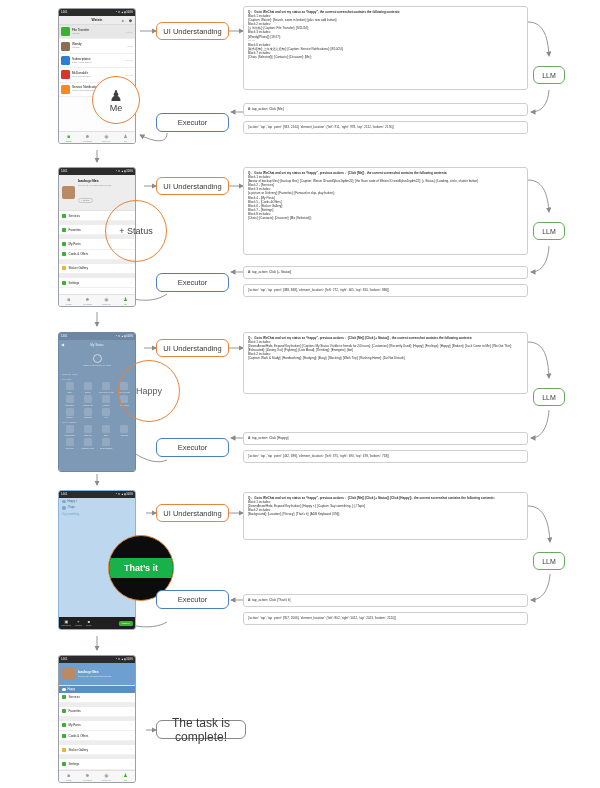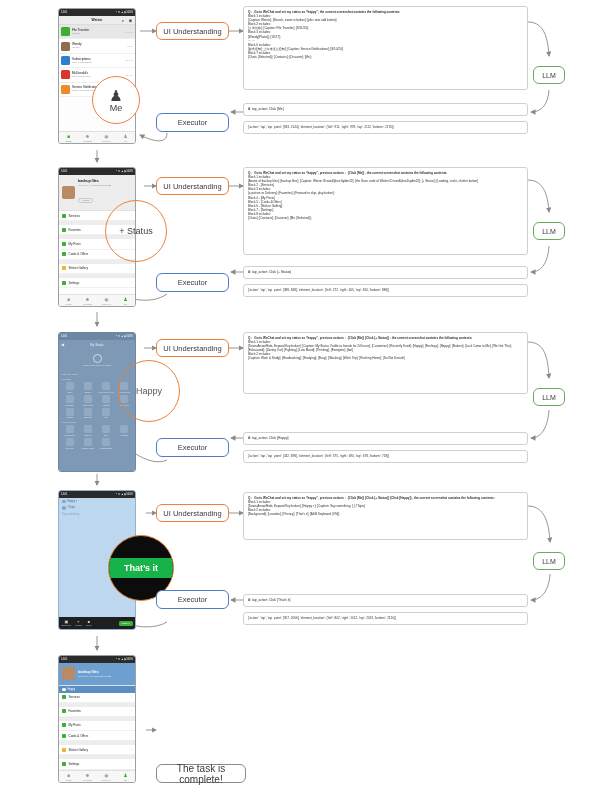--- a/index.html
+++ b/index.html
@@ -127,21 +127,21 @@
 
   
   .fbox {
     position: absolute; border-radius: 6px; background: #fff;
     display: flex; align-items: center; justify-content: center;
     font-size: 7.5px; color: #3a3a3a; text-align: center;
   }
   .fbox.ui { border: 1.2px solid #e8833a; }
   .fbox.ex { border: 1.2px solid #4a7fc1; }
   .fbox.llm { border: 1.2px solid #6aaa5e; font-size: 7px; }
-  .fbox.done { border: 1px solid #8a8a8a; font-size: 10px; margin-top: 44px; }
+  .fbox.done { border: 1px solid #8a8a8a; font-size: 12px; }
 
   
   .card {
     position: absolute; border: 0.8px solid #cfcfcf; border-radius: 3px;
     background: #fff; padding: 3px 4px;
     font-size: 3.05px; line-height: 4.1px; color: #2c2c2c;
     overflow: hidden;
   }
   .card .ln { white-space: normal; }
   .card.act { display: flex; align-items: center; padding: 2px 4px;

